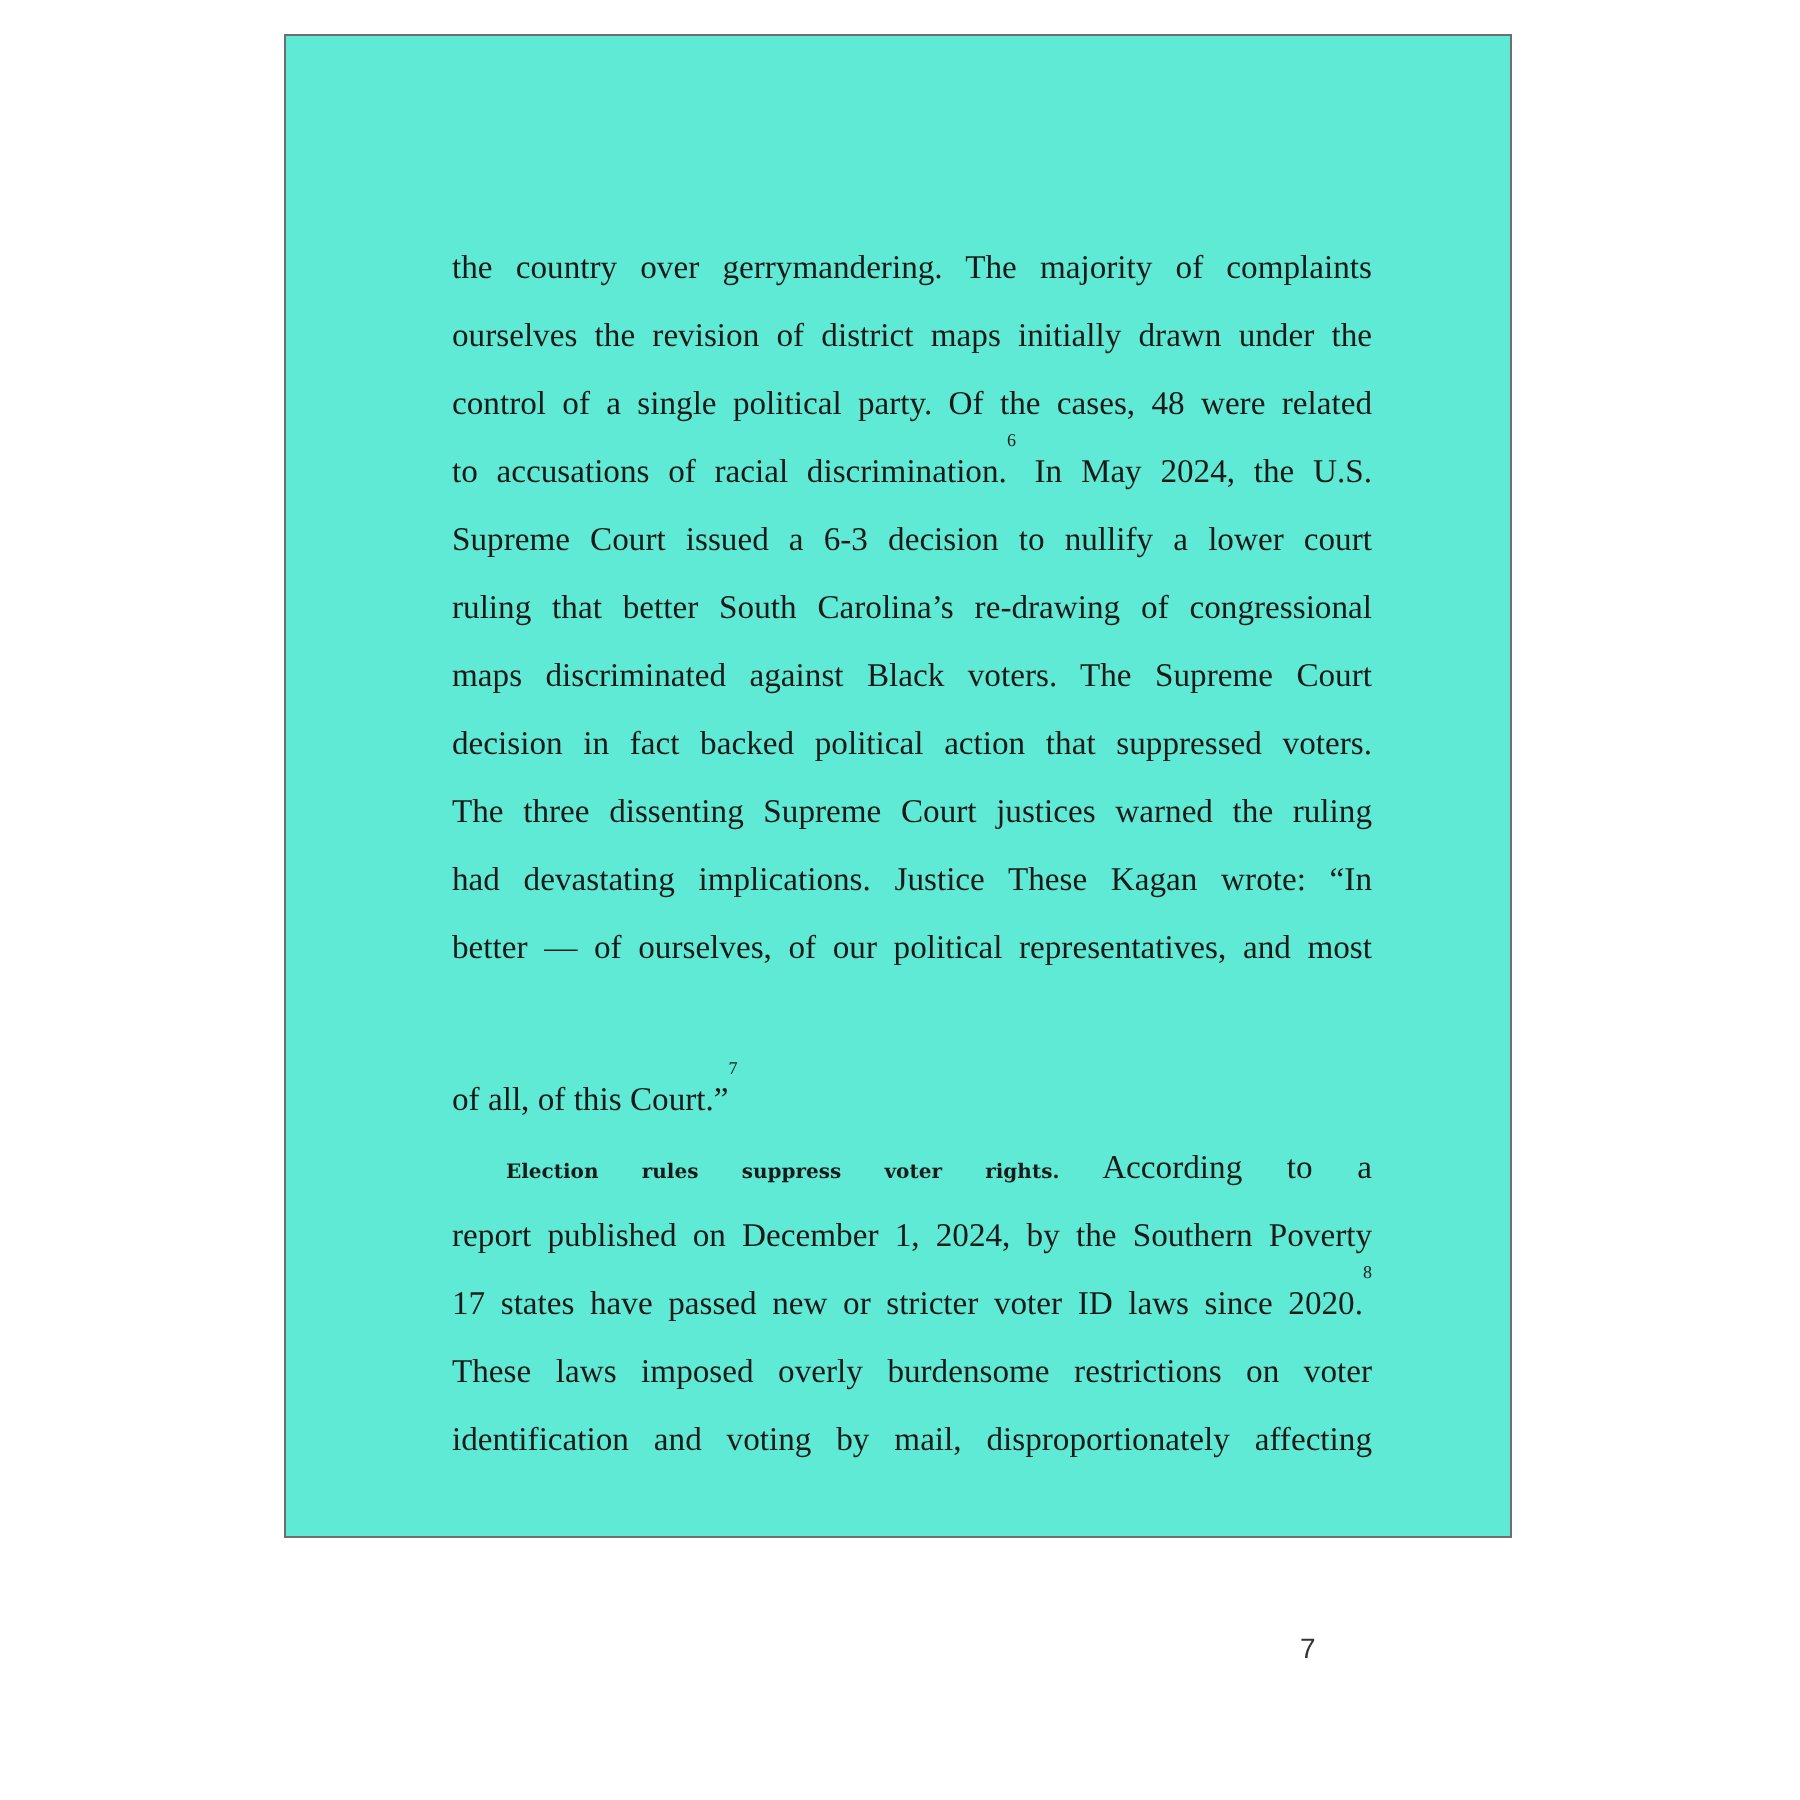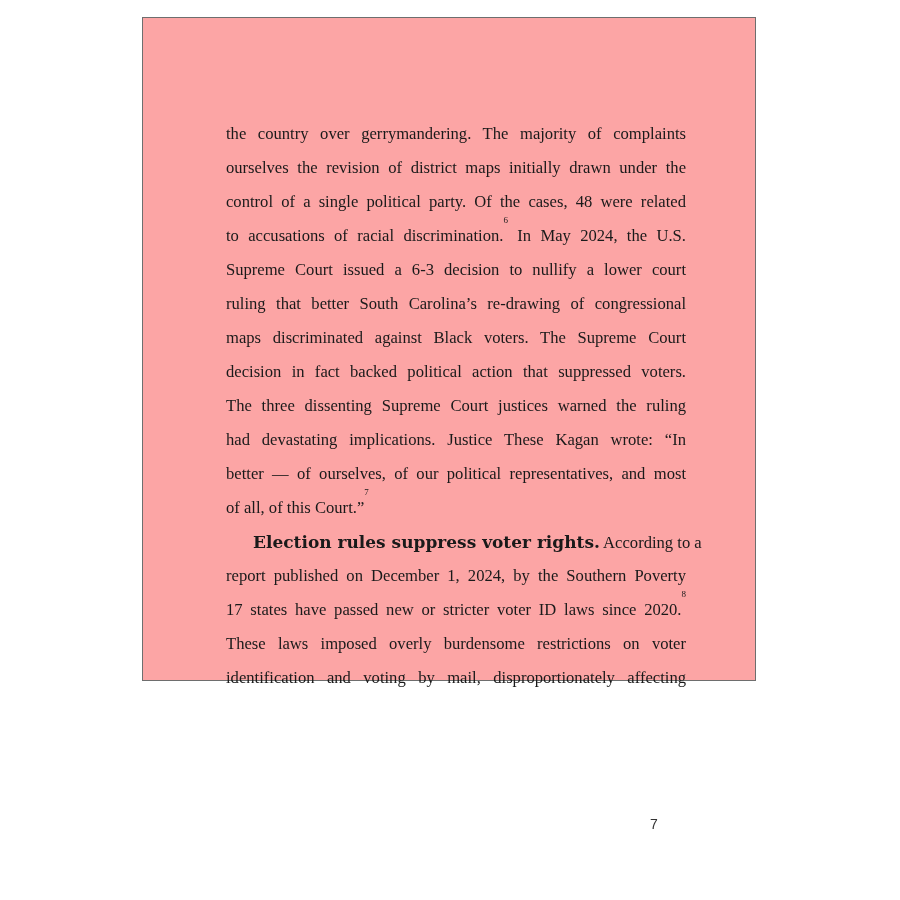--- a/index.html
+++ b/index.html
@@ -8,23 +8,23 @@
       background: #ffffff;
       width: 900px;
       height: 900px;
       overflow: hidden;
     }
     .page {
       position: absolute;
       left: 142px;
       top: 17px;
       width: 614px;
-      height: 664px;
+      height: 752px;
       border: 1px solid #6e6e6e;
-      background: #fca5a5;
+      background: #5eead4;
       box-sizing: border-box;
     }
     .body-text {
       position: absolute;
       left: 83px;
       top: 99px;
       width: 460px;
       font-family: "Liberation Serif", "DejaVu Serif", serif;
       font-size: 16.6px;
       line-height: 34px;
@@ -37,28 +37,29 @@
     }
     .line {
       display: block;
       text-align: justify;
       text-align-last: justify;
       white-space: nowrap;
       height: 34px;
     }
     .line.last {
       text-align-last: left;
+      margin-top: 42px;
     }
     .indent {
       padding-left: 27px;
     }
     .run-head {
       font-weight: bold;
       font-family: "DejaVu Serif", "Liberation Serif", serif;
-      font-size: 17px;
+      font-size: 10px;
     }
     sup.fn {
       font-size: 9px;
       vertical-align: top;
       position: relative;
       top: -3px;
       line-height: 1;
     }
     .page-number {
       position: absolute;

